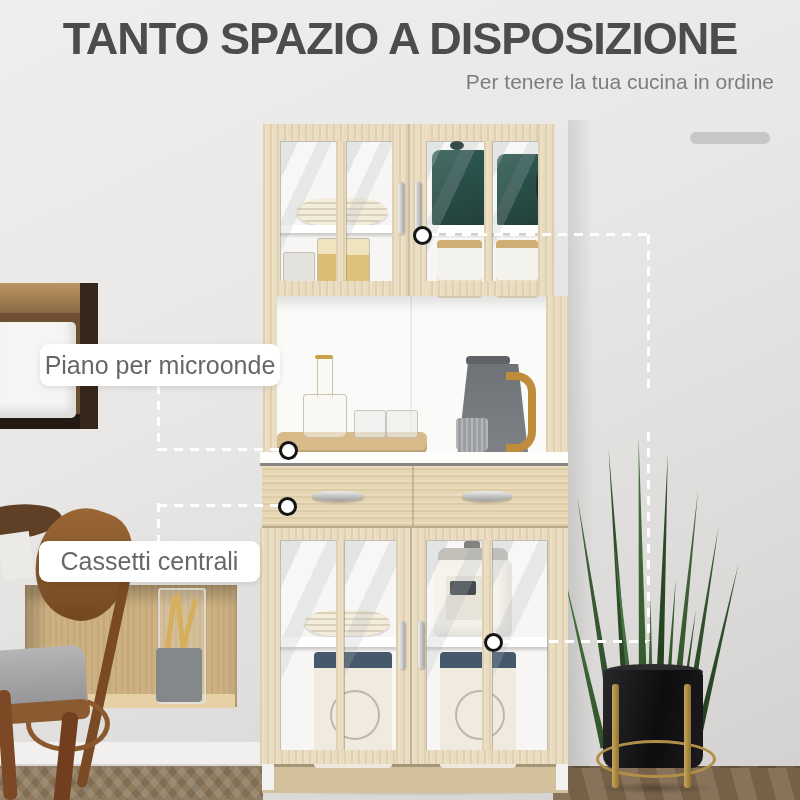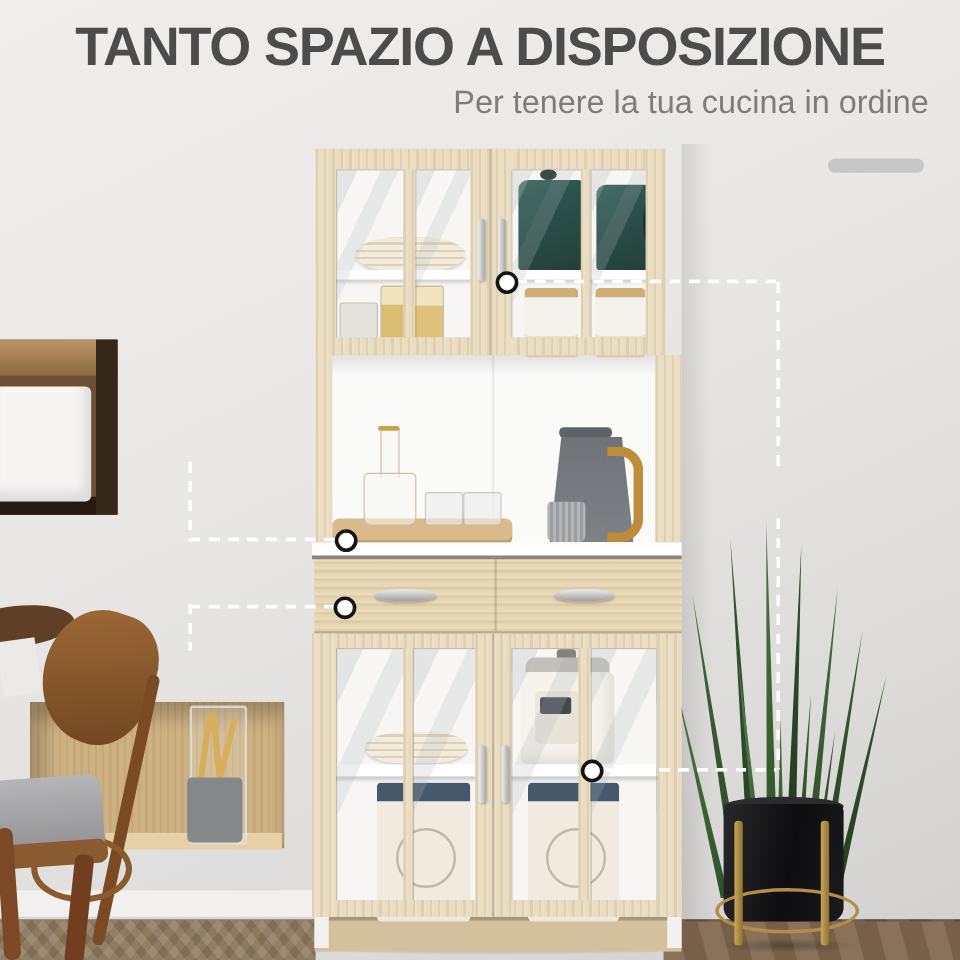--- a/index.html
+++ b/index.html
@@ -76,21 +76,21 @@
   .pot{left:603px;top:670px;width:100px;height:98px;border-radius:6px 6px 12px 12px;
         background:linear-gradient(100deg,#28282b,#0d0d0f 55%,#1b1b1e);}
   .pot-rim{left:603px;top:664px;width:100px;height:16px;border-radius:50%;background:#2c2c2f;}
   .gold-ring{left:596px;top:740px;width:114px;height:32px;border:3px solid #b18f47;border-radius:50%;}
   .gold-leg{width:7px;background:linear-gradient(90deg,#c9a859,#8f7132);border-radius:3px;}
   .pot-shadow{left:596px;top:782px;width:120px;height:12px;
         background:radial-gradient(ellipse at center,rgba(0,0,0,.28),transparent 70%);}
   
   .page-title{left:0;top:13px;width:800px;text-align:center;font-size:45px;font-weight:bold;
         color:#4c4c4c;letter-spacing:-1px;z-index:60;}
-  .page-subtitle{right:26px;top:70px;font-size:27px;color:#7d7d7d;z-index:60;}
+  .page-subtitle{right:26px;top:70px;font-size:21px;color:#7d7d7d;z-index:60;}
   .pill{background:#fff;border-radius:9px;color:#676767;font-size:25px;display:flex;
         align-items:center;justify-content:center;z-index:62;box-shadow:0 2px 6px rgba(0,0,0,.10);}
   .dash-h{height:3px;background:repeating-linear-gradient(90deg,#fff 0 9px,transparent 9px 16px);z-index:58;}
   .dash-v{width:3px;background:repeating-linear-gradient(180deg,#fff 0 9px,transparent 9px 16px);z-index:58;}
   .dot{width:13px;height:13px;background:#fff;border:3px solid #141414;border-radius:50%;z-index:59;}
   .z5{z-index:5}.z6{z-index:6}.z10{z-index:10}.z11{z-index:11}.z12{z-index:12}
   .z13{z-index:13}.z15{z-index:15}.z16{z-index:16}
 </style>
 </head>
 <body>
@@ -242,14 +242,20 @@
   <div class="abs dash-v" style="left:157px;top:385px;height:66px"></div>
   <div class="abs dash-h" style="left:158px;top:448px;width:122px"></div>
   <div class="abs dash-v" style="left:157px;top:503px;height:39px"></div>
   <div class="abs dash-h" style="left:158px;top:504px;width:121px"></div>
 
   <div class="abs dot" style="left:413px;top:226px"></div>
   <div class="abs dot" style="left:279px;top:441px"></div>
   <div class="abs dot" style="left:278px;top:497px"></div>
   <div class="abs dot" style="left:484px;top:633px"></div>
 
+  <div class="abs pill" style="left:40px;top:344px;width:240px;height:42px">
+    <span>Piano per microonde</span>
+  </div>
+  <div class="abs pill" style="left:39px;top:541px;width:221px;height:41px">
+    <span>Cassetti centrali</span>
+  </div>
 
 </div>
 
 </body></html>

